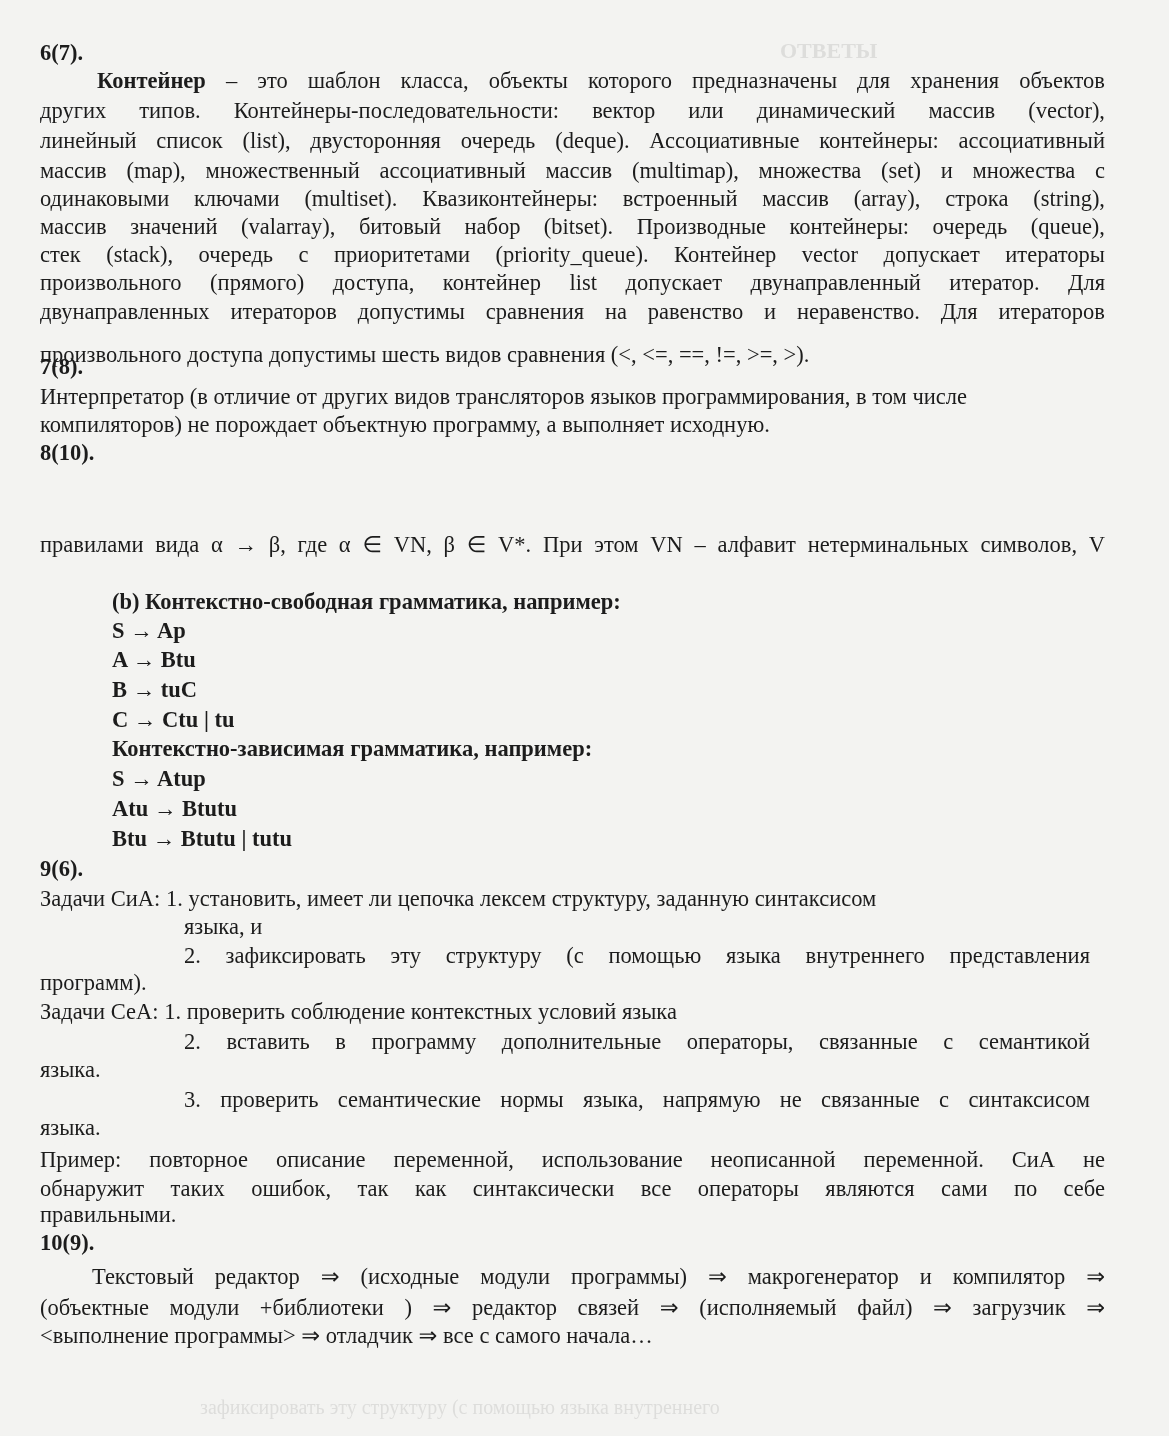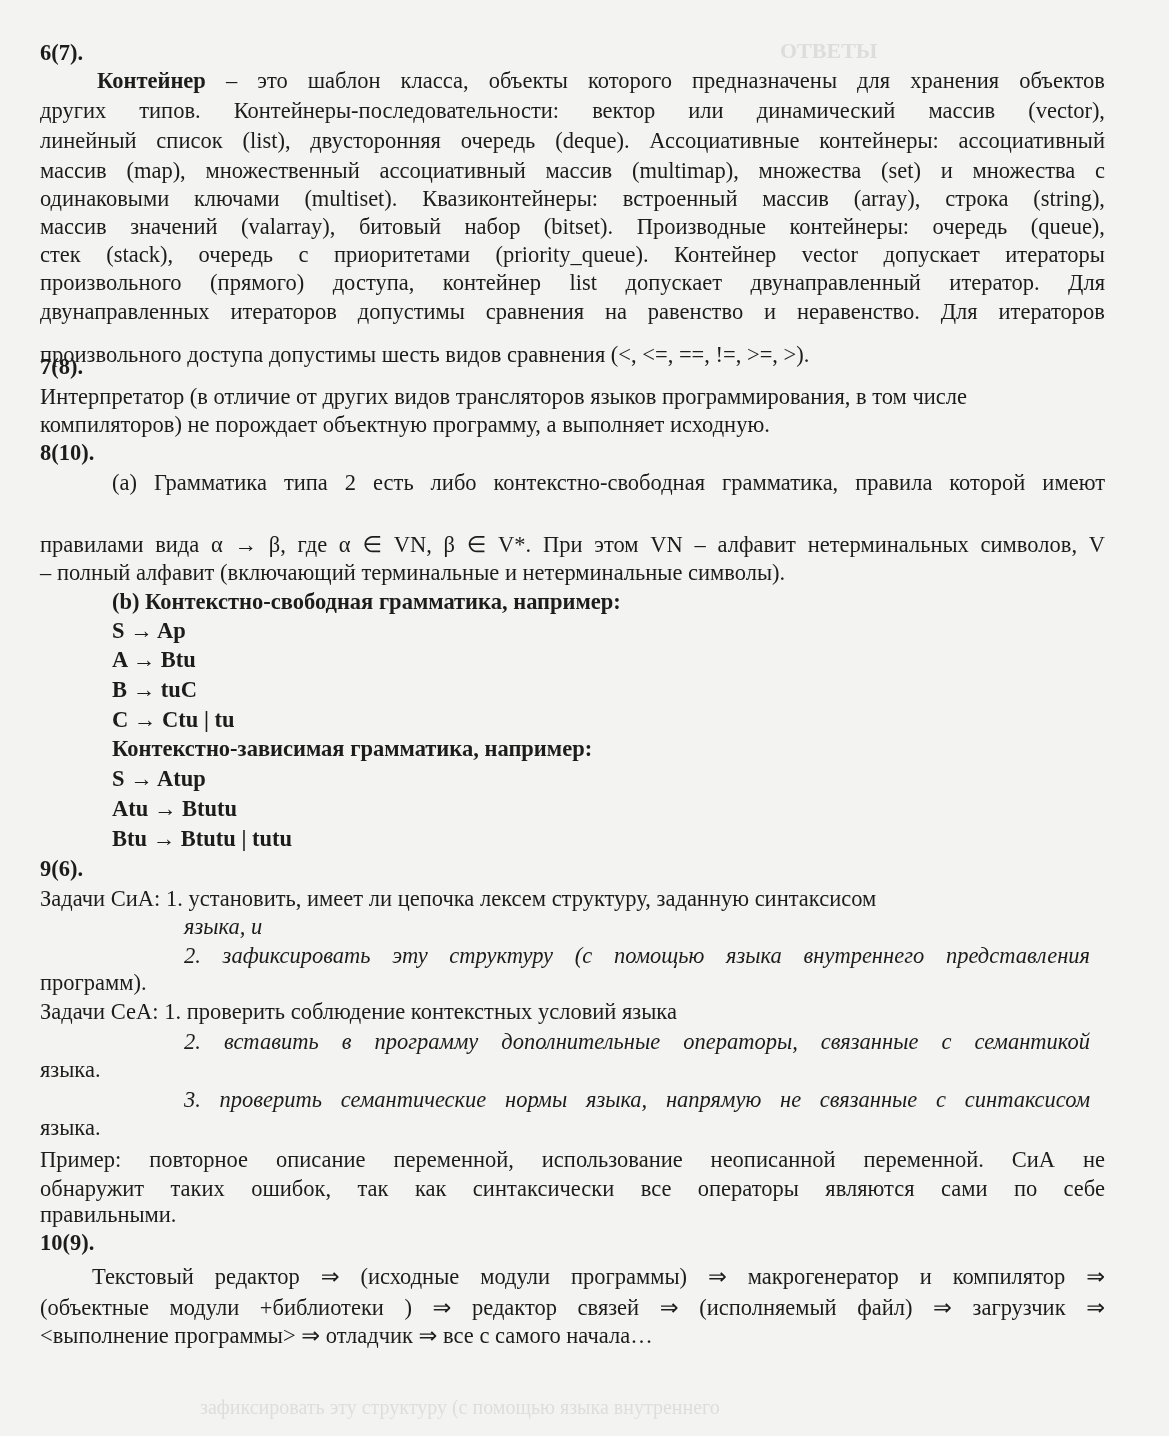--- a/index.html
+++ b/index.html
@@ -9,21 +9,21 @@
       font-family: "Liberation Serif", serif;
       color: #1c1c1c;
       position: relative;
     }
     .page { position: absolute; left: 0; top: 0; width: 1169px; height: 1436px; }
     .ghost { position: absolute; color: rgba(120,120,120,0.18); font-family: "Liberation Serif", serif; white-space: nowrap; }
     .line { position: absolute; left: 40px; font-size: 22.5px; line-height: 30px; white-space: nowrap; }
     .just { width: 1065px; text-align: justify; text-align-last: justify; white-space: normal; }
     .head { font-weight: bold; }
     .ind { left: 112px; font-weight: bold; }
-    .ind2 { left: 184px; font-style: italic; }
+    .ind2 { left: 184px; }
     b { font-weight: bold; }
   </style>
 </head>
 <body>
 
 <div class="page">
 
   <div class="ghost" style="left:780px;top:38px;font-size:22px;font-weight:bold;">ОТВЕТЫ</div>
 
   <div class="line head" style="top:38px">6(7).</div>
@@ -36,23 +36,21 @@
   <div class="line just" style="top:240px">стек (stack), очередь с приоритетами (priority_queue). Контейнер vector допускает итераторы</div>
   <div class="line just" style="top:268px">произвольного (прямого) доступа, контейнер list допускает двунаправленный итератор. Для</div>
   <div class="line just" style="top:297px">двунаправленных итераторов допустимы сравнения на равенство и неравенство. Для итераторов</div>
   <div class="line" style="top:340px">произвольного доступа допустимы шесть видов сравнения (&lt;, &lt;=, ==, !=, &gt;=, &gt;).</div>
 
   <div class="line head" style="top:352px">7(8).</div>
   <div class="line" style="top:382px">Интерпретатор (в отличие от других видов трансляторов языков программирования, в том числе</div>
   <div class="line" style="top:410px">компиляторов) не порождает объектную программу, а выполняет исходную.</div>
 
   <div class="line head" style="top:438px">8(10).</div>
-  <div class="line just" style="top:468px;left:112px;width:993px">(a) Грамматика типа 2 есть либо контекстно-свободная грамматика, правила которой имеют</div>
   <div class="line just" style="top:530px">правилами вида α → β, где α ∈ VN, β ∈ V*. При этом VN – алфавит нетерминальных символов, V</div>
-  <div class="line" style="top:558px">– полный алфавит (включающий терминальные и нетерминальные символы).</div>
   <div class="line ind" style="top:587px">(b) Контекстно-свободная грамматика, например:</div>
   <div class="line ind" style="top:616px">S → Ap</div>
   <div class="line ind" style="top:645px">A → Btu</div>
   <div class="line ind" style="top:675px">B → tuC</div>
   <div class="line ind" style="top:705px">C → Ctu | tu</div>
   <div class="line ind" style="top:734px">Контекстно-зависимая грамматика, например:</div>
   <div class="line ind" style="top:764px">S → Atup</div>
   <div class="line ind" style="top:794px">Atu → Btutu</div>
   <div class="line ind" style="top:824px">Btu → Btutu | tutu</div>
 

